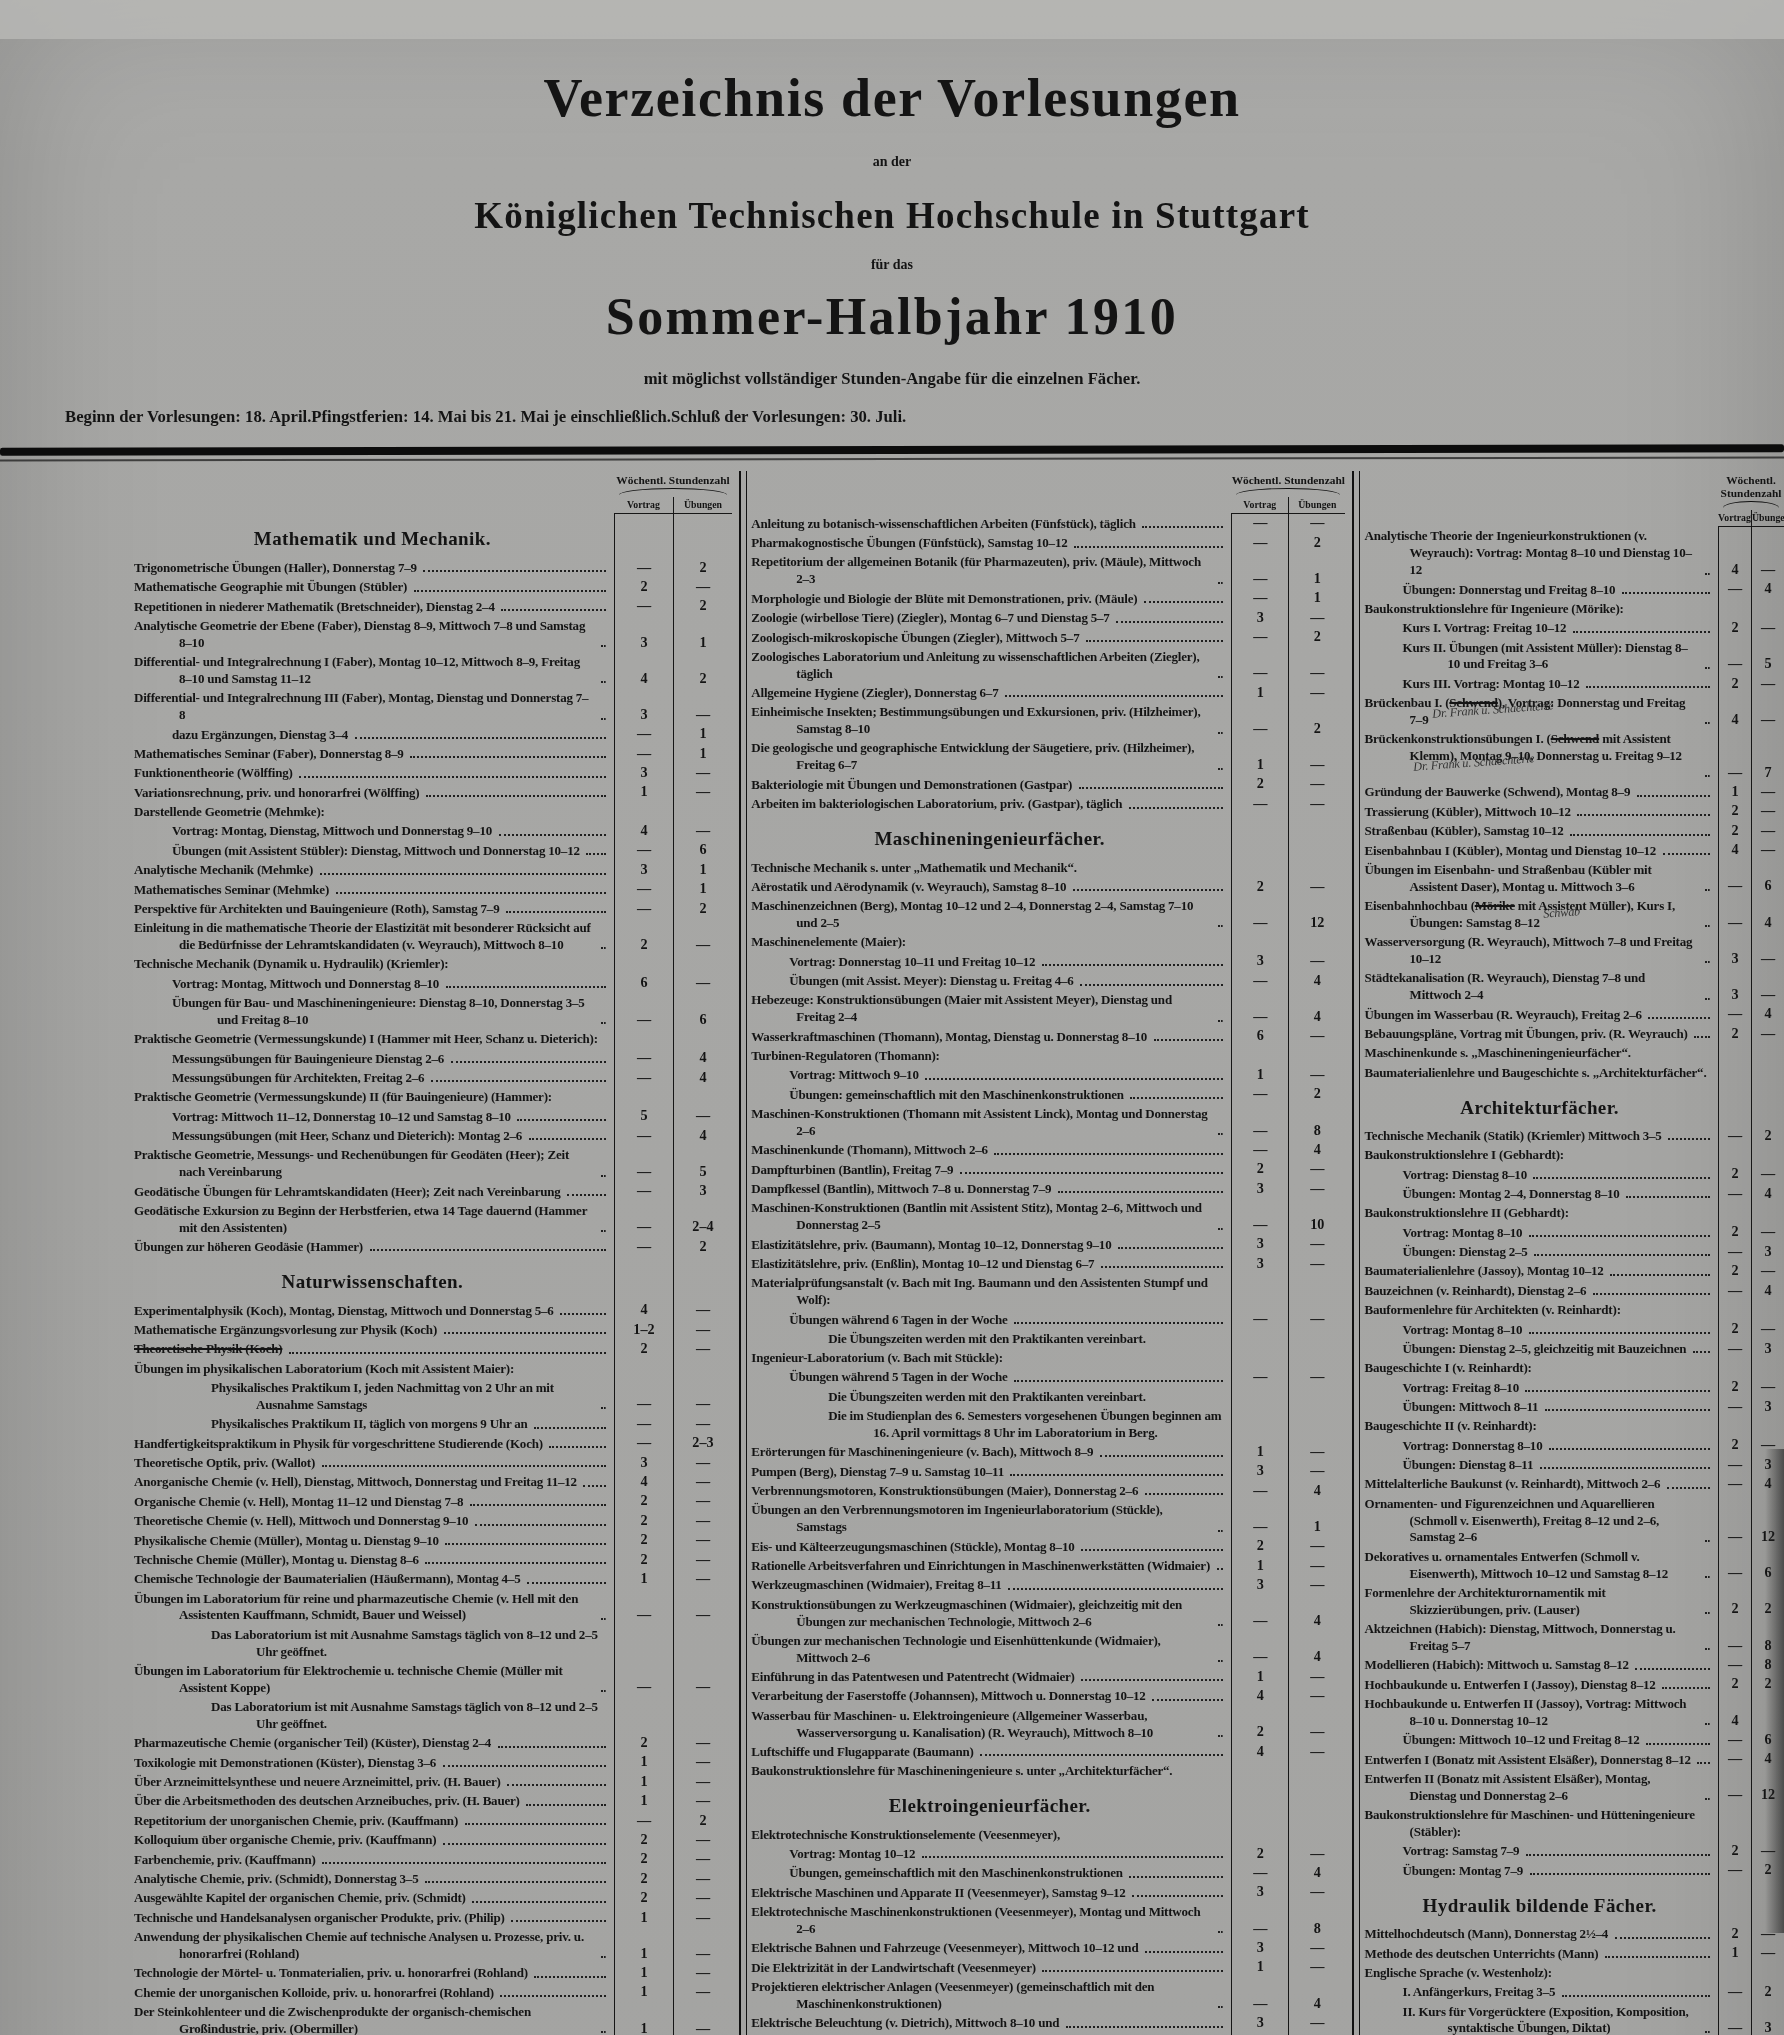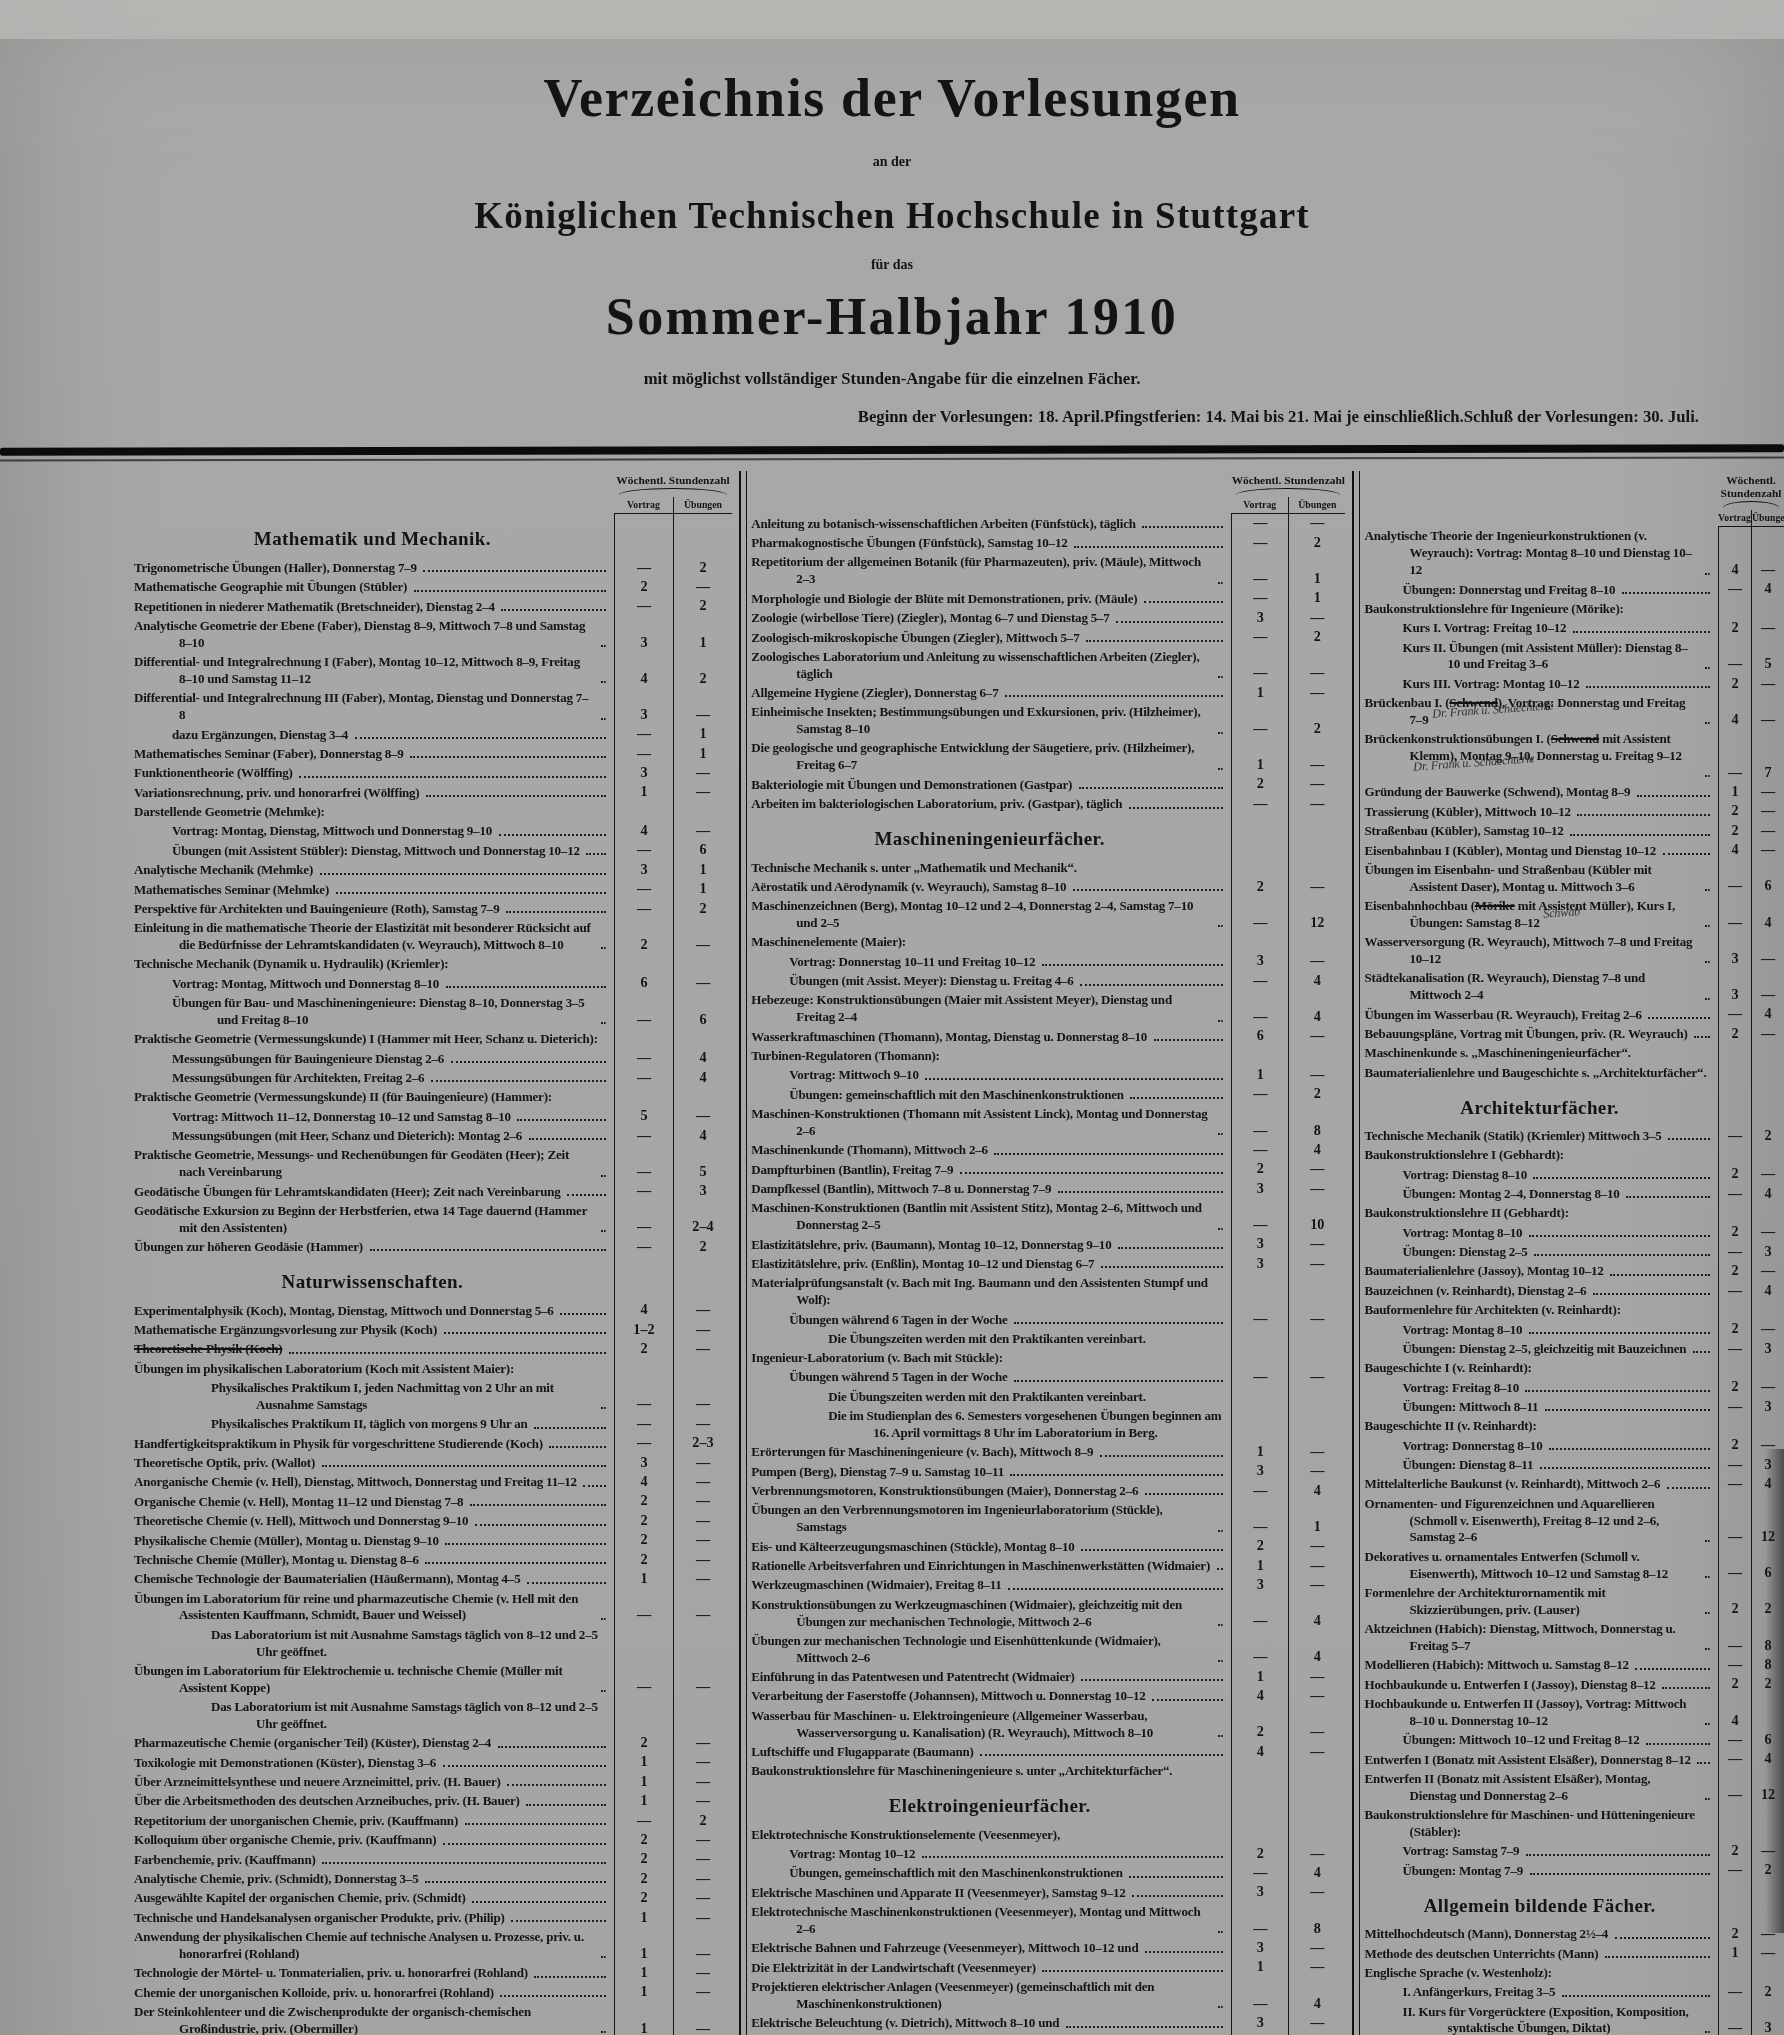--- a/index.html
+++ b/index.html
@@ -16,21 +16,21 @@
   .artifact-right{position:absolute;right:0;top:1449px;width:19px;height:484px;
     background:linear-gradient(90deg,rgba(40,40,40,0) 0%,rgba(35,35,35,.65) 100%);}
 
   header{ text-align:center; }
   .title{font-size:54px;font-weight:bold;margin:67px 0 0;letter-spacing:1.6px;}
   .sub-small{font-size:14px;font-weight:bold;margin-top:25px;}
   .institution{font-size:37px;font-weight:bold;margin:24px 0 0;letter-spacing:1.2px;text-align:center;}
   .sub-small2{font-size:14px;font-weight:bold;margin-top:19.5px;}
   .semester{font-size:52px;font-weight:bold;margin:14.7px 0 0;letter-spacing:2.4px;}
   .head-note{font-size:16.7px;font-weight:bold;margin-top:23px;}
-  .info-row{display:flex;justify-content:flex-end;padding:0 85px;margin-top:18px;
+  .info-row{display:flex;justify-content:flex-start;padding:0 65px;margin-top:18px;
     font-size:16.7px;font-weight:bold;}
   .rule-wrap{margin-top:19px;}
   .rule-heavy{height:8.1px;background:#0c0c0c;border-radius:2.4px;transform:rotate(-0.12deg);}
   .rule-thin{height:2px;background:#1c1c1c;margin-top:3.7px;opacity:.75;transform:rotate(-0.1deg);}
 
   .cols{display:flex;align-items:stretch;padding-left:134px;margin-top:11.4px;}
   .col{display:flex;flex-direction:column;}
   .col1{width:598px;--numw:59px;}
   .col2{width:594px;--numw:57px;}
   .col3{flex:1;--numw:33px;}
@@ -1553,21 +1553,21 @@
           <div class="row">
             <div class="etext i1">
               <span class="txt">Übungen: Montag 7–9</span>
               <span class="dots"></span>
             </div>
             <div class="num">—</div>
             <div class="num">2</div>
           </div>
           <div class="row section-row">
             <div class="etext">
-              <div class="section-txt">Allgemein bildende Fächer.</div>
+              <div class="section-txt">Hydraulik bildende Fächer.</div>
             </div>
             <div class="num"></div>
             <div class="num"></div>
           </div>
           <div class="row">
             <div class="etext">
               <span class="txt">Mittelhochdeutsch (Mann), Donnerstag 2½–4</span>
               <span class="dots"></span>
             </div>
             <div class="num">2</div>

